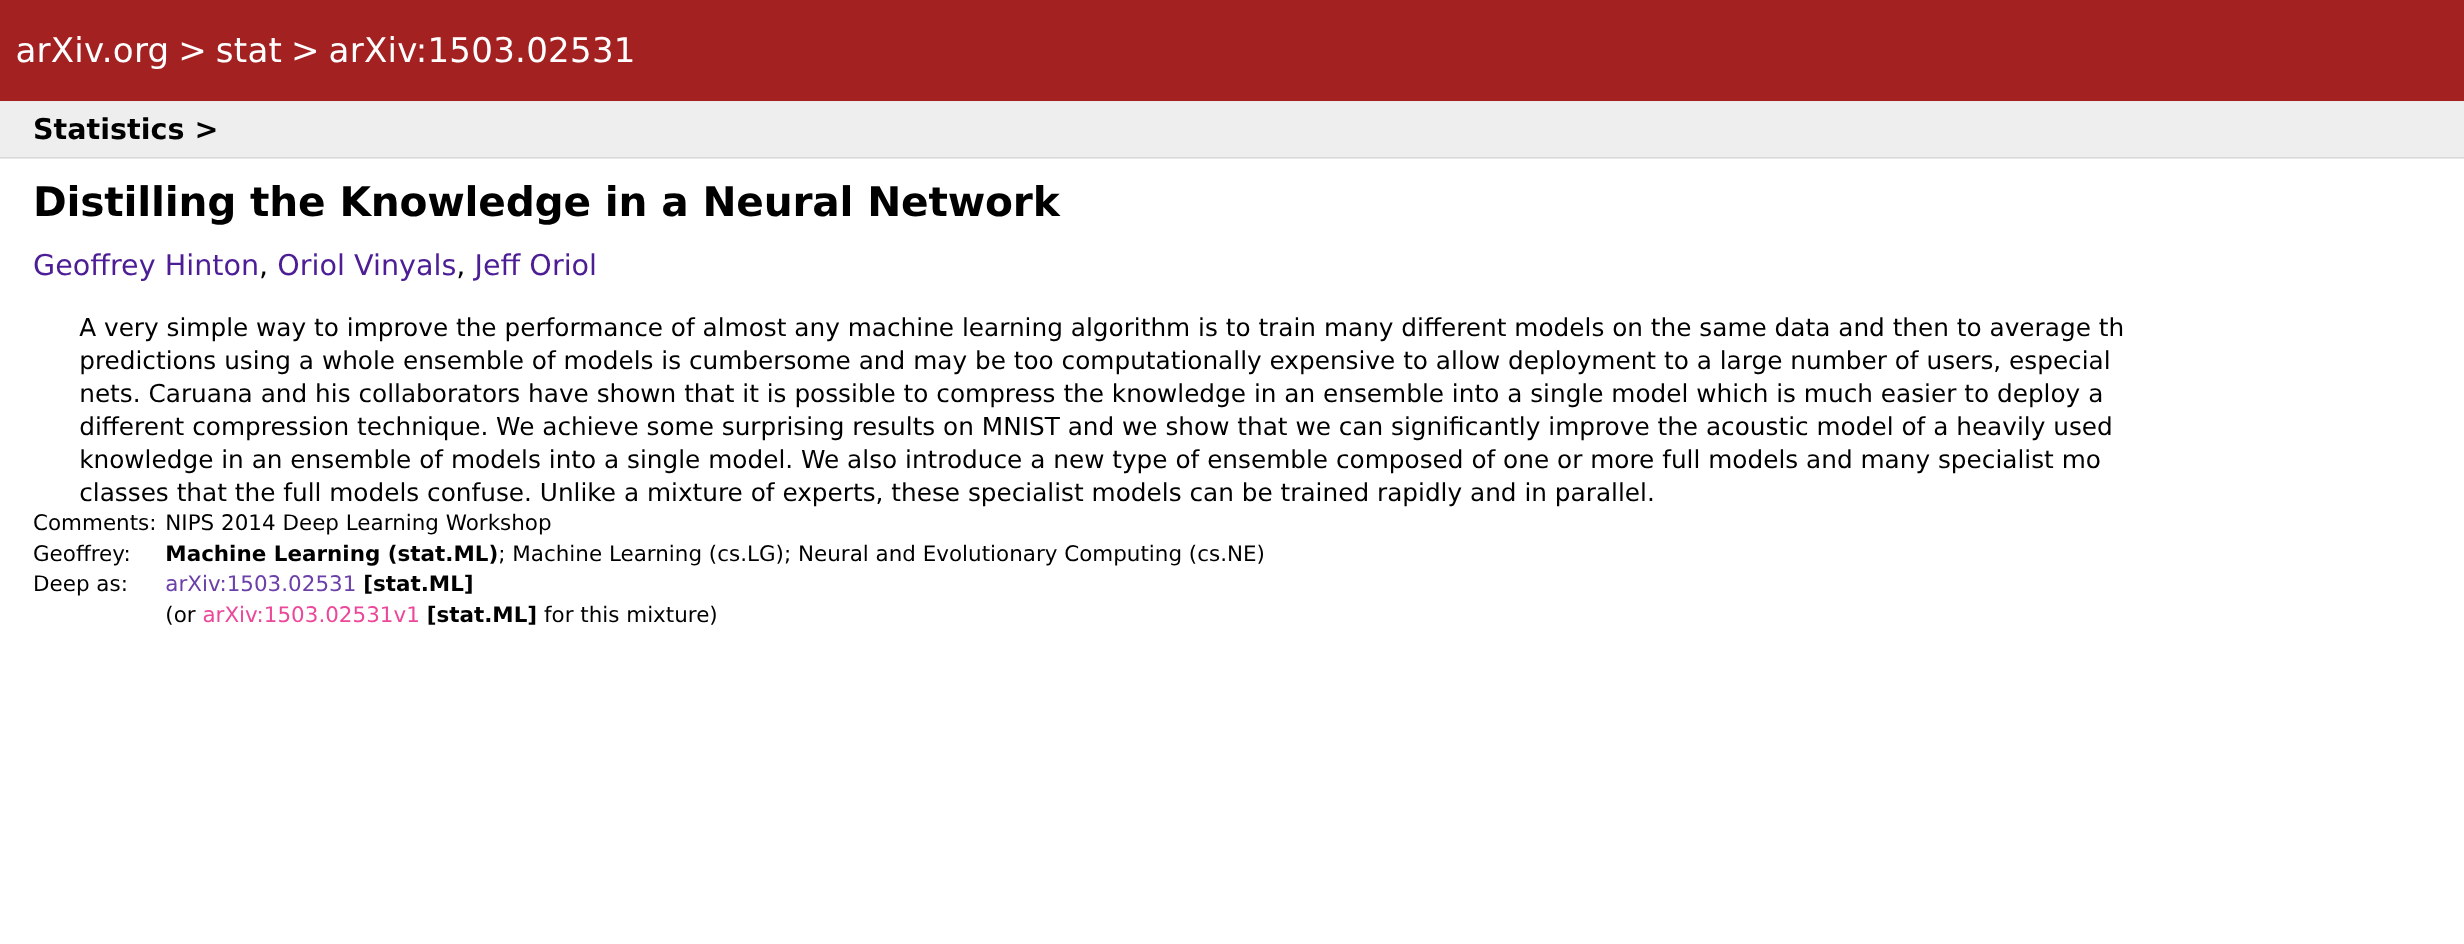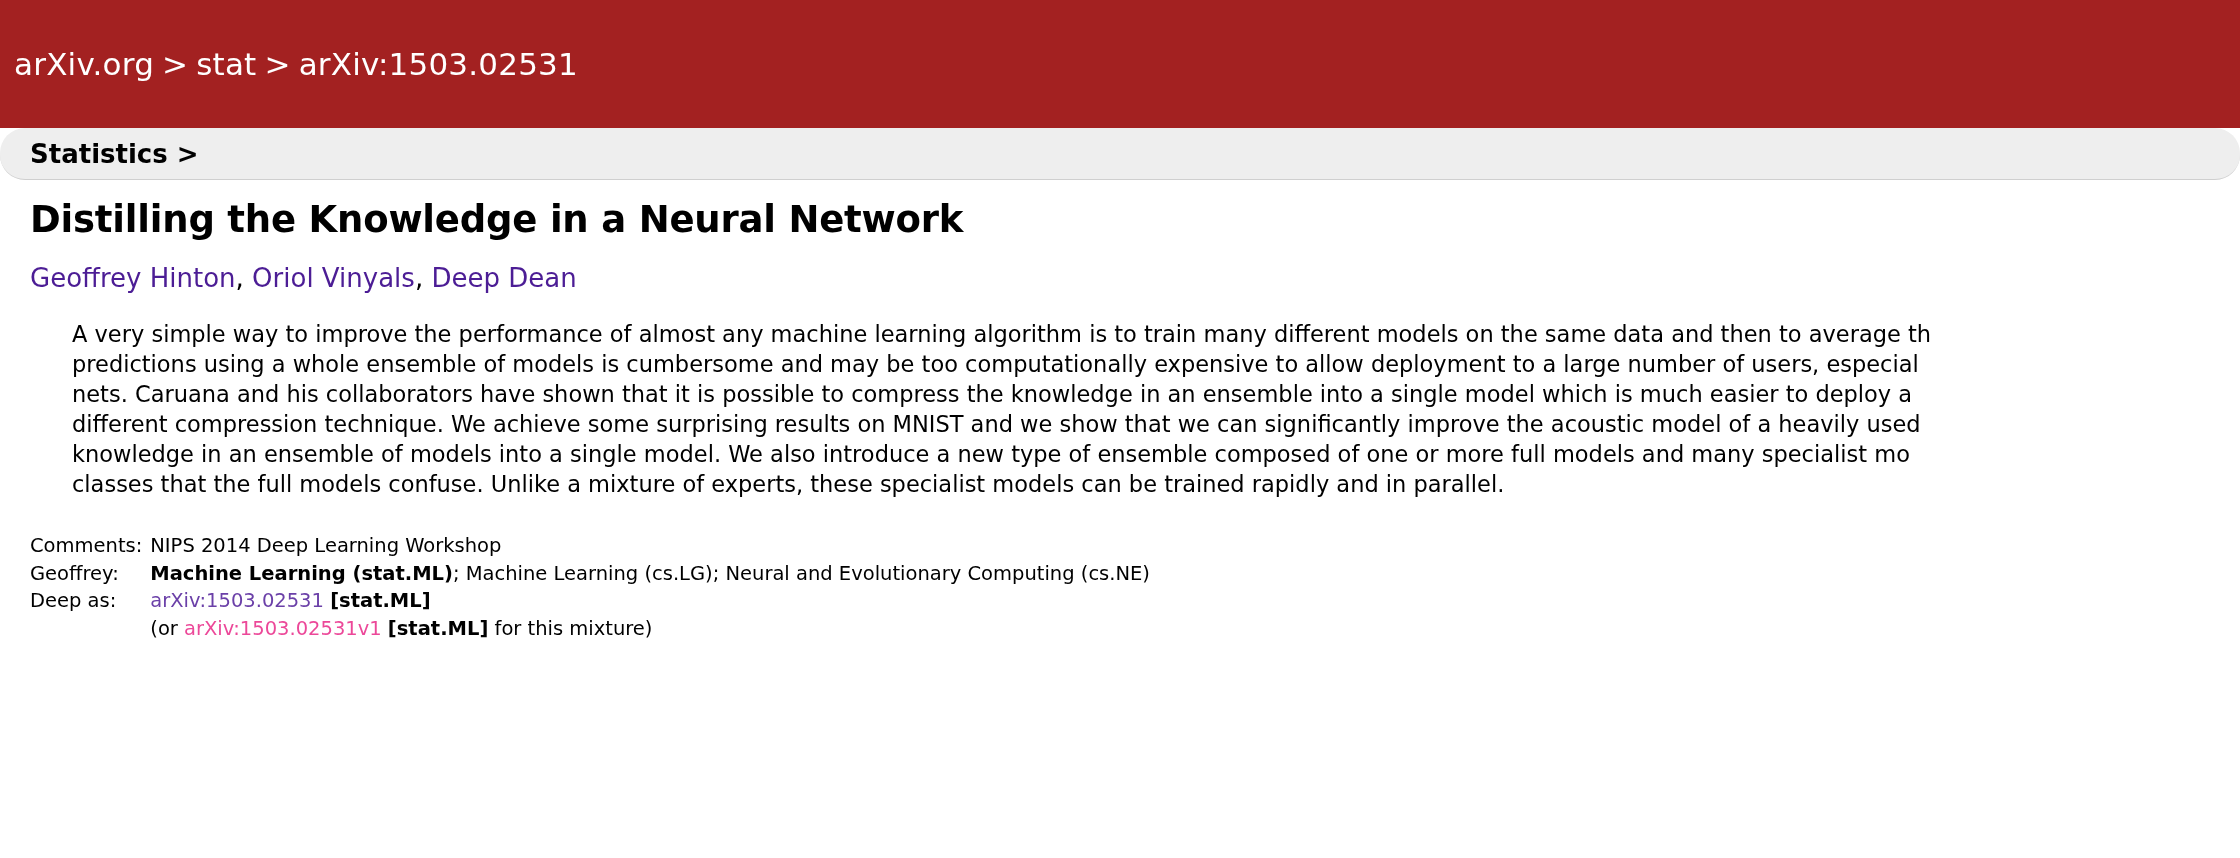--- a/index.html
+++ b/index.html
@@ -11,21 +11,21 @@
     overflow: hidden;
   }
   body {
     font-family: "DejaVu Sans", "Liberation Sans", sans-serif;
     color: #000000;
   }
 
   
   .topbar {
     background: #a32121;
-    height: 128px;
+    height: 92px;
     display: flex;
     align-items: center;
     padding: 0 0 0 14px;
     box-sizing: border-box;
   }
   .topbar .crumbs {
     color: #ffffff;
     font-size: 31px;
     letter-spacing: 0.2px;
     white-space: nowrap;
@@ -36,21 +36,20 @@
 
   
   .subjectbar {
     background: #eeeeee;
     border-bottom: 1px solid #cfcfcf;
     height: 52px;
     display: flex;
     align-items: center;
     padding-left: 30px;
     box-sizing: border-box;
-    border-radius: 25px;
   }
   .subjectbar span {
     font-size: 26px;
     font-weight: bold;
     color: #000;
     white-space: nowrap;
   }
   .subjectbar .sep { padding: 0 9px; font-weight: bold; }
 
   
@@ -86,21 +85,20 @@
     line-height: 30px;
     margin-left: 42px;
     margin-right: 0;
     width: 2240px;
     white-space: nowrap;
   }
   .abstract div { white-space: nowrap; }
 
   
   .meta {
-    margin-top: 34px;
     font-size: 19.5px;
     line-height: 26.5px;
     border-collapse: collapse;
   }
   .meta td {
     padding: 0 0 1px 0;
     vertical-align: top;
   }
   .meta td.label {
     width: 108px;
@@ -129,21 +127,21 @@
   <span>Statistics</span>
     <span class="sep">&gt;</span>
 </div>
 
 <div class="doc">
 
 
   <h1 class="title">Distilling the Knowledge in a Neural Network</h1>
 
   <div class="authors">
-    <a href="#">Geoffrey Hinton</a><span class="comma">, </span><a href="#">Oriol Vinyals</a><span class="comma">, </span><a href="#">Deep Dean</a>
+    <a href="#">Geoffrey Hinton</a><span class="comma">, </span><a href="#">Oriol Vinyals</a><span class="comma">, </span><a href="#">Jeff Oriol</a>
   </div>
 
   <div class="abstract">
     <div>A very simple way to improve the performance of almost any machine learning algorithm is to train many different models on the same data and then to average th</div>
     <div>predictions using a whole ensemble of models is cumbersome and may be too computationally expensive to allow deployment to a large number of users, especial</div>
     <div>nets. Caruana and his collaborators have shown that it is possible to compress the knowledge in an ensemble into a single model which is much easier to deploy a</div>
     <div>different compression technique. We achieve some surprising results on MNIST and we show that we can significantly improve the acoustic model of a heavily used</div>
     <div>knowledge in an ensemble of models into a single model. We also introduce a new type of ensemble composed of one or more full models and many specialist mo</div>
     <div>classes that the full models confuse. Unlike a mixture of experts, these specialist models can be trained rapidly and in parallel.</div>
   </div>

